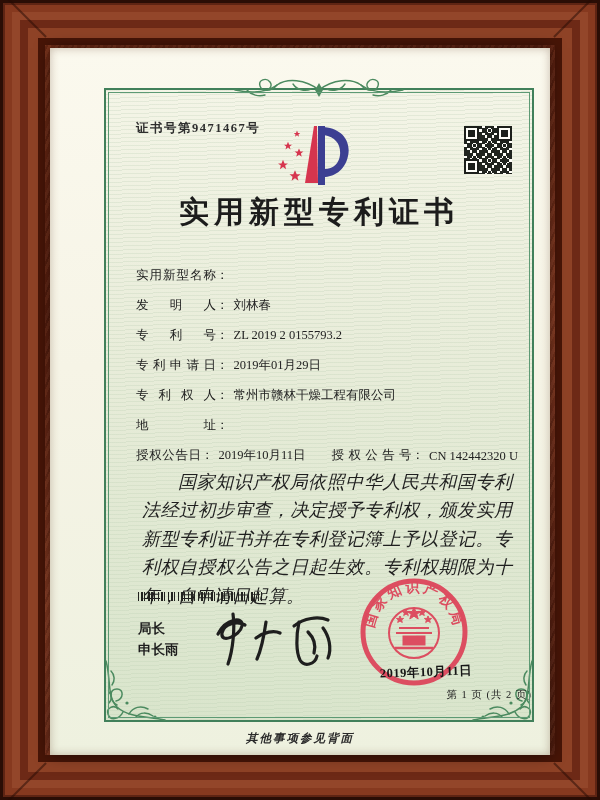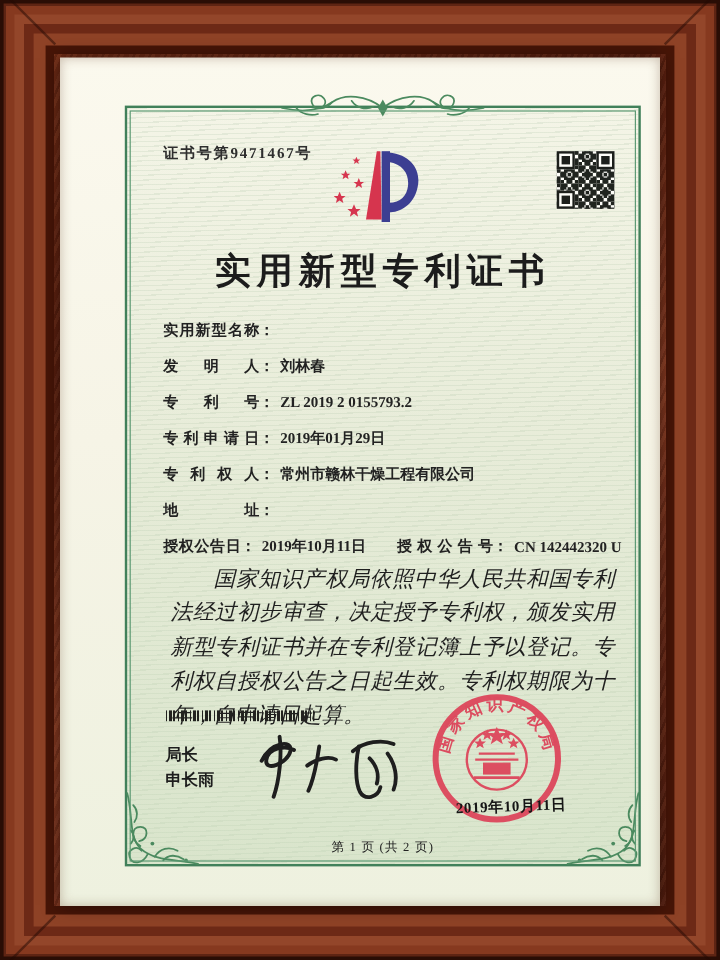--- a/index.html
+++ b/index.html
@@ -35,44 +35,44 @@
   .cert-no{position:absolute;left:30px;top:30px;font-size:12.5px;letter-spacing:1.5px;color:#2e2e2e;font-weight:600;}
   .logo{position:absolute;left:172px;top:33px;width:72px;height:72px;}
   .qr{position:absolute;left:358px;top:36px;width:48px;height:48px;background:#fdfdf8;
     background-image:repeating-conic-gradient(#20241f 0 25%,transparent 0 50%),
                      repeating-conic-gradient(#20241f 0 25%,transparent 0 50%);
     background-size:6px 6px,10px 10px;background-position:0 0,3px 2px;background-blend-mode:darken;}
   .qr .fp{position:absolute;width:11px;height:11px;border:2px solid #1c1f1b;background:#fdfdf8;}
   .qr .fp::after{content:"";position:absolute;inset:2px;background:#1c1f1b;}
   .fp-tl{left:0;top:0}.fp-tr{right:0;top:0}.fp-bl{left:0;bottom:0}
 
-  .title{position:absolute;left:0;right:0;top:102px;margin:14px;text-align:center;
+  .title{position:absolute;left:0;right:0;top:102px;margin:0;text-align:center;
     font-size:30px;font-weight:600;letter-spacing:5px;color:#1c1c1c;}
 
   .fields{position:absolute;left:30px;right:14px;top:170px;}
-  .frow{height:30px;display:flex;align-items:center;font-size:12.5px;font-weight:700;color:#222;white-space:nowrap;}
+  .frow{height:30px;display:flex;align-items:center;font-size:12.5px;font-weight:400;color:#222;white-space:nowrap;}
   .f-label{display:inline-block;width:80px;text-align:justify;text-align-last:justify;}
   .f-colon{margin:0 5px 0 0;}
   .f-group2{margin-left:26px;display:flex;align-items:flex-end;}
 
   .paras{position:absolute;left:36px;right:20px;top:378px;font-size:18px;line-height:1.58;
     color:#1f1f1f;font-style:italic;text-align:justify;}
   .paras p{margin:0;text-indent:2em;}
 
   .barcode{position:absolute;left:32px;top:502px;width:124px;height:9px;
     background:repeating-linear-gradient(90deg,#22221f 0 1.5px,transparent 1.5px 3px,#22221f 3px 5px,transparent 5px 6.5px,#22221f 6.5px 7.5px,transparent 7.5px 10px);}
 
   .director{position:absolute;left:32px;top:528px;font-size:13.5px;font-weight:700;color:#1d1d1d;line-height:21px;}
   .sig{position:absolute;left:96px;top:518px;width:146px;height:64px;}
 
   .seal{position:absolute;left:252px;top:486px;width:112px;height:112px;opacity:.92;}
   .seal-date{position:absolute;left:262px;top:574px;width:116px;text-align:center;font-size:12.5px;
     font-weight:700;color:#161616;transform:rotate(-2deg);letter-spacing:.5px;}
 
-  .page-info{position:absolute;left:0;right:0;bottom:7px;text-align:center;font-size:10.5px;color:#222;letter-spacing:1px;margin-top:29px;}
+  .page-info{position:absolute;left:0;right:0;bottom:18px;text-align:right;font-size:10.5px;color:#222;letter-spacing:1px;margin-top:29px;}
   .back-note{position:absolute;left:0;right:0;bottom:9px;text-align:center;font-size:11.5px;
     font-style:italic;font-weight:600;color:#2a2a2a;letter-spacing:2px;}
 </style>
 </head>
 <body>
 
 <div class="scene">
   <div class="grain"></div>
   <div class="bevel"></div>
   <span class="miter m-tl"></span>
@@ -227,14 +227,15 @@
           <rect x="45" y="60" width="22" height="9"></rect>
           <path d="M37,72 h38" fill="none" stroke-width="2.4"></path>
         </g>
       </svg>
 
       <div class="seal-date">2019年10月11日</div>
 
       <div class="page-info">第 1 页 (共 2 页)</div>
     </div>
 
+    <div class="back-note">其他事项参见背面</div>
   </div>
 </div>
 
 </body></html>

